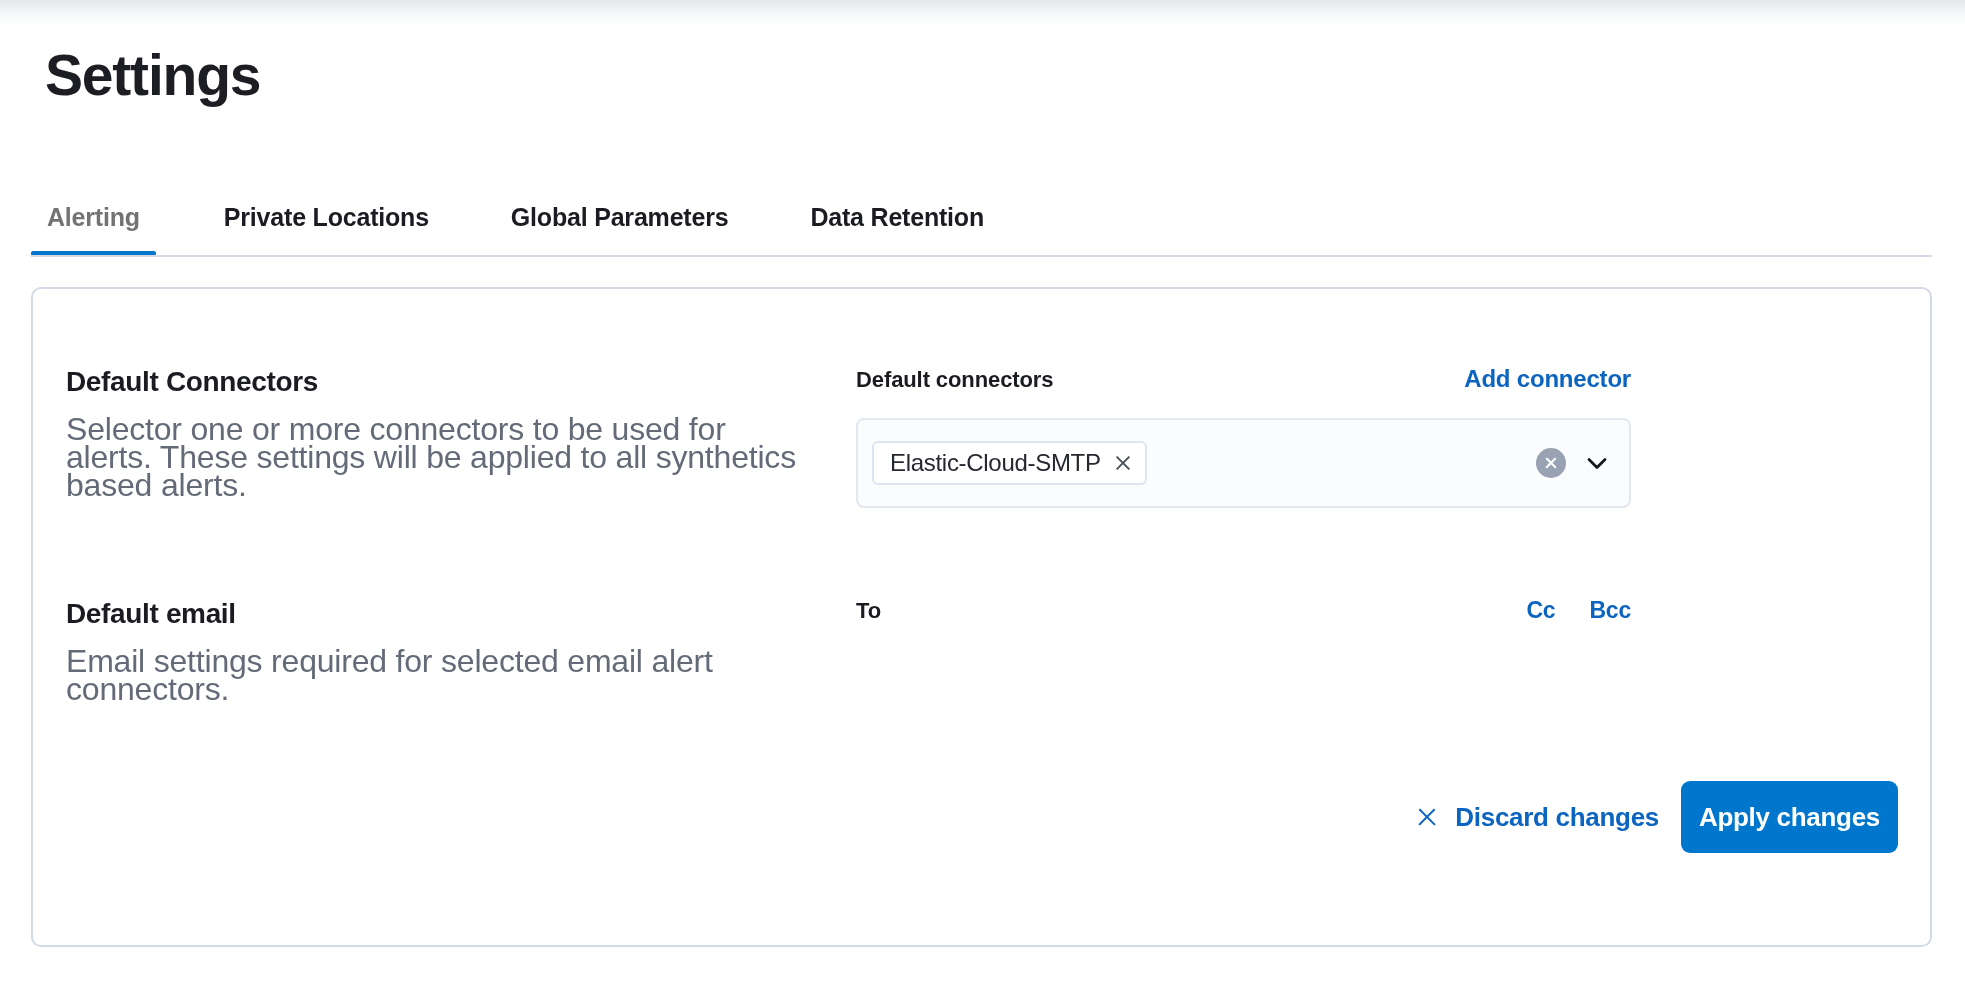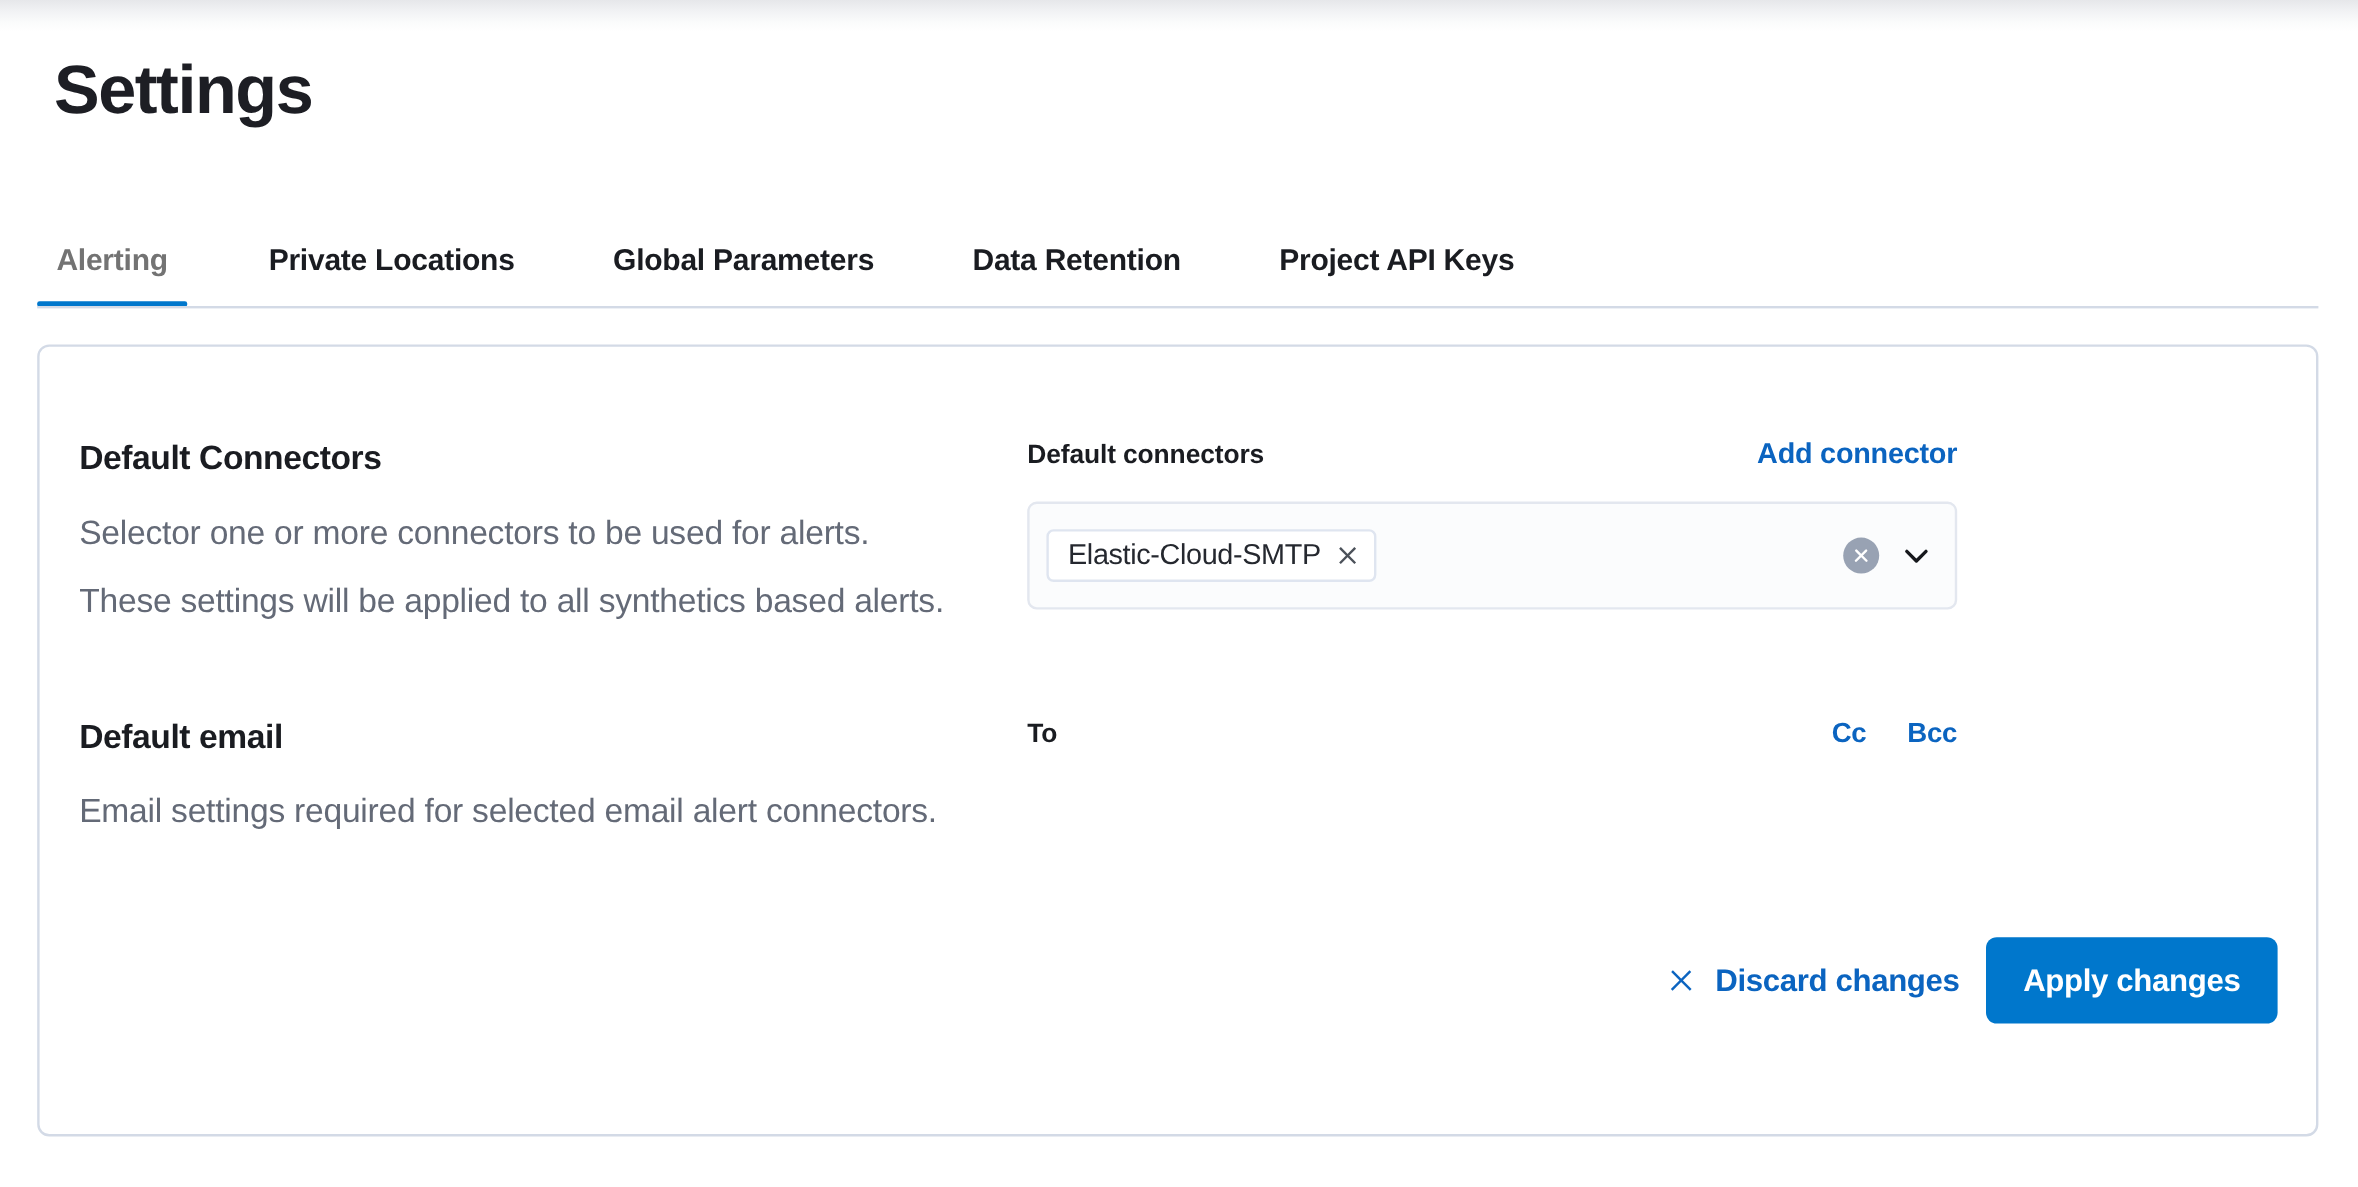--- a/index.html
+++ b/index.html
@@ -115,22 +115,22 @@
   .sec-left { width: 790px; padding-right: 40px; }
   .sec-title {
     font-size: 28px;
     line-height: 34px;
     font-weight: 700;
     color: #1a1c21;
     letter-spacing: -0.35px;
   }
   .sec-desc {
     margin-top: 16px;
-    font-size: 28px;
-    line-height: 57px;
+    font-size: 32px;
+    line-height: 28px;
     color: #646a77;
     letter-spacing: -0.2px;
     max-width: 740px;
   }
 
   .sec-right { flex: 1; position: relative; }
 
   .field-head {
     display: flex;
     align-items: baseline;
@@ -267,21 +267,21 @@
   }
   .x-icon::before { transform: rotate(45deg); }
   .x-icon::after  { transform: rotate(-45deg); }
 
   .btn-primary {
     background: #0077cc;
     color: #ffffff;
     border: none;
     border-radius: 9px;
     height: 72px;
-    padding: 0 31px;
+    padding: 0 18px;
     font-family: "Liberation Sans", sans-serif;
     font-size: 26px;
     font-weight: 700;
     letter-spacing: -0.3px;
     cursor: pointer;
   }
 </style>
 </head>
 <body>
 
@@ -296,23 +296,20 @@
       <span>Alerting</span>
     </div>
     <div class="tab">
       <span>Private Locations</span>
     </div>
     <div class="tab">
       <span>Global Parameters</span>
     </div>
     <div class="tab">
       <span>Data Retention</span>
-    </div>
-    <div class="tab">
-      <span>Project API Keys</span>
     </div>
   </div>
   <div class="tabbar-rule"></div>
 
   <div class="panel">
     <div class="panel-inner">
 
       <div class="section sec-connectors">
         <div class="sec-left">
           <div class="sec-title">Default Connectors</div>

